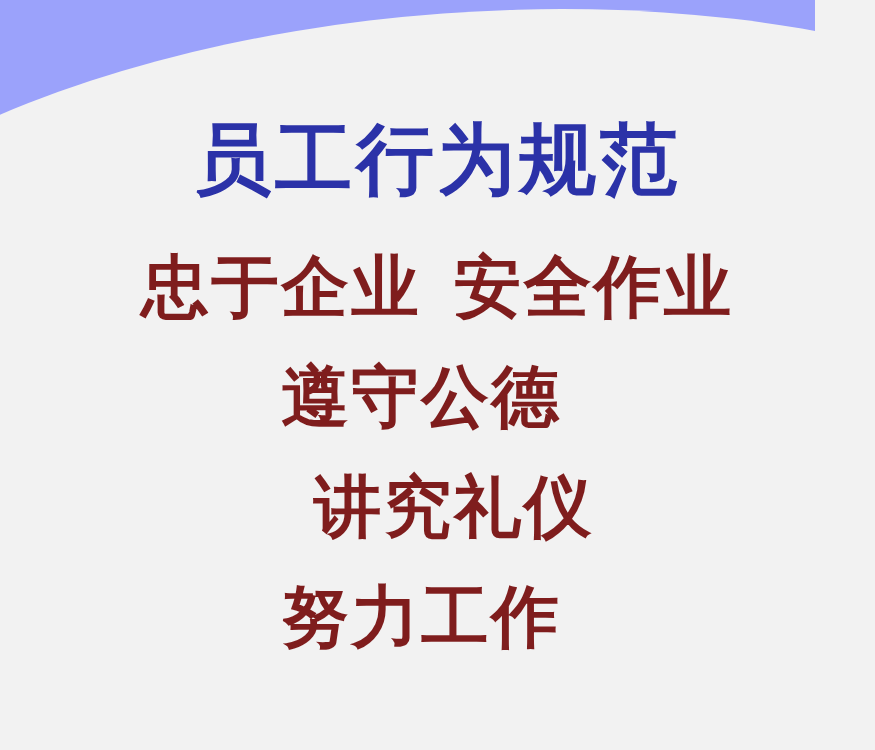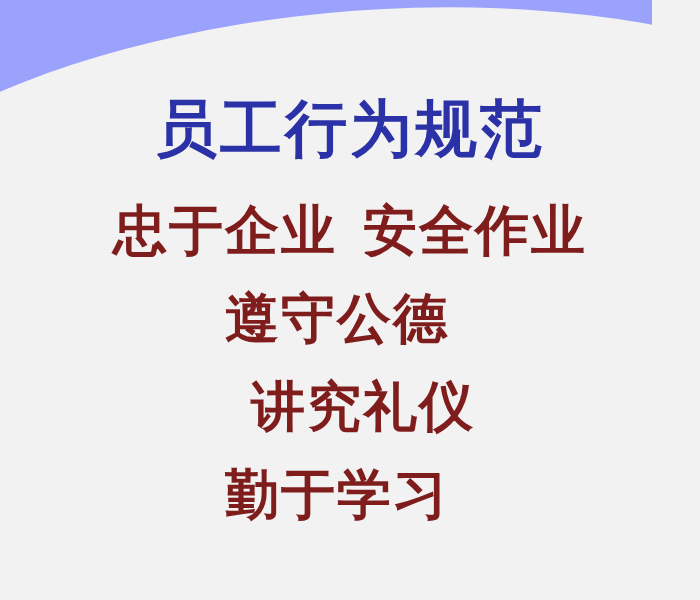--- a/index.html
+++ b/index.html
@@ -124,19 +124,19 @@
         <span class="slogan-col">遵守公德</span>
         <span class="slogan-gap"></span>
       </div>
 
       <div class="slogan-row">
         <span class="slogan-gap"></span>
         <span class="slogan-col">讲究礼仪</span>
       </div>
 
       <div class="slogan-row">
-        <span class="slogan-col">勤于学习</span>
+        <span class="slogan-col">努力工作</span>
         <span class="slogan-gap"></span>
       </div>
 
     </div>
   </div>
 </div>
 
 </body></html>

